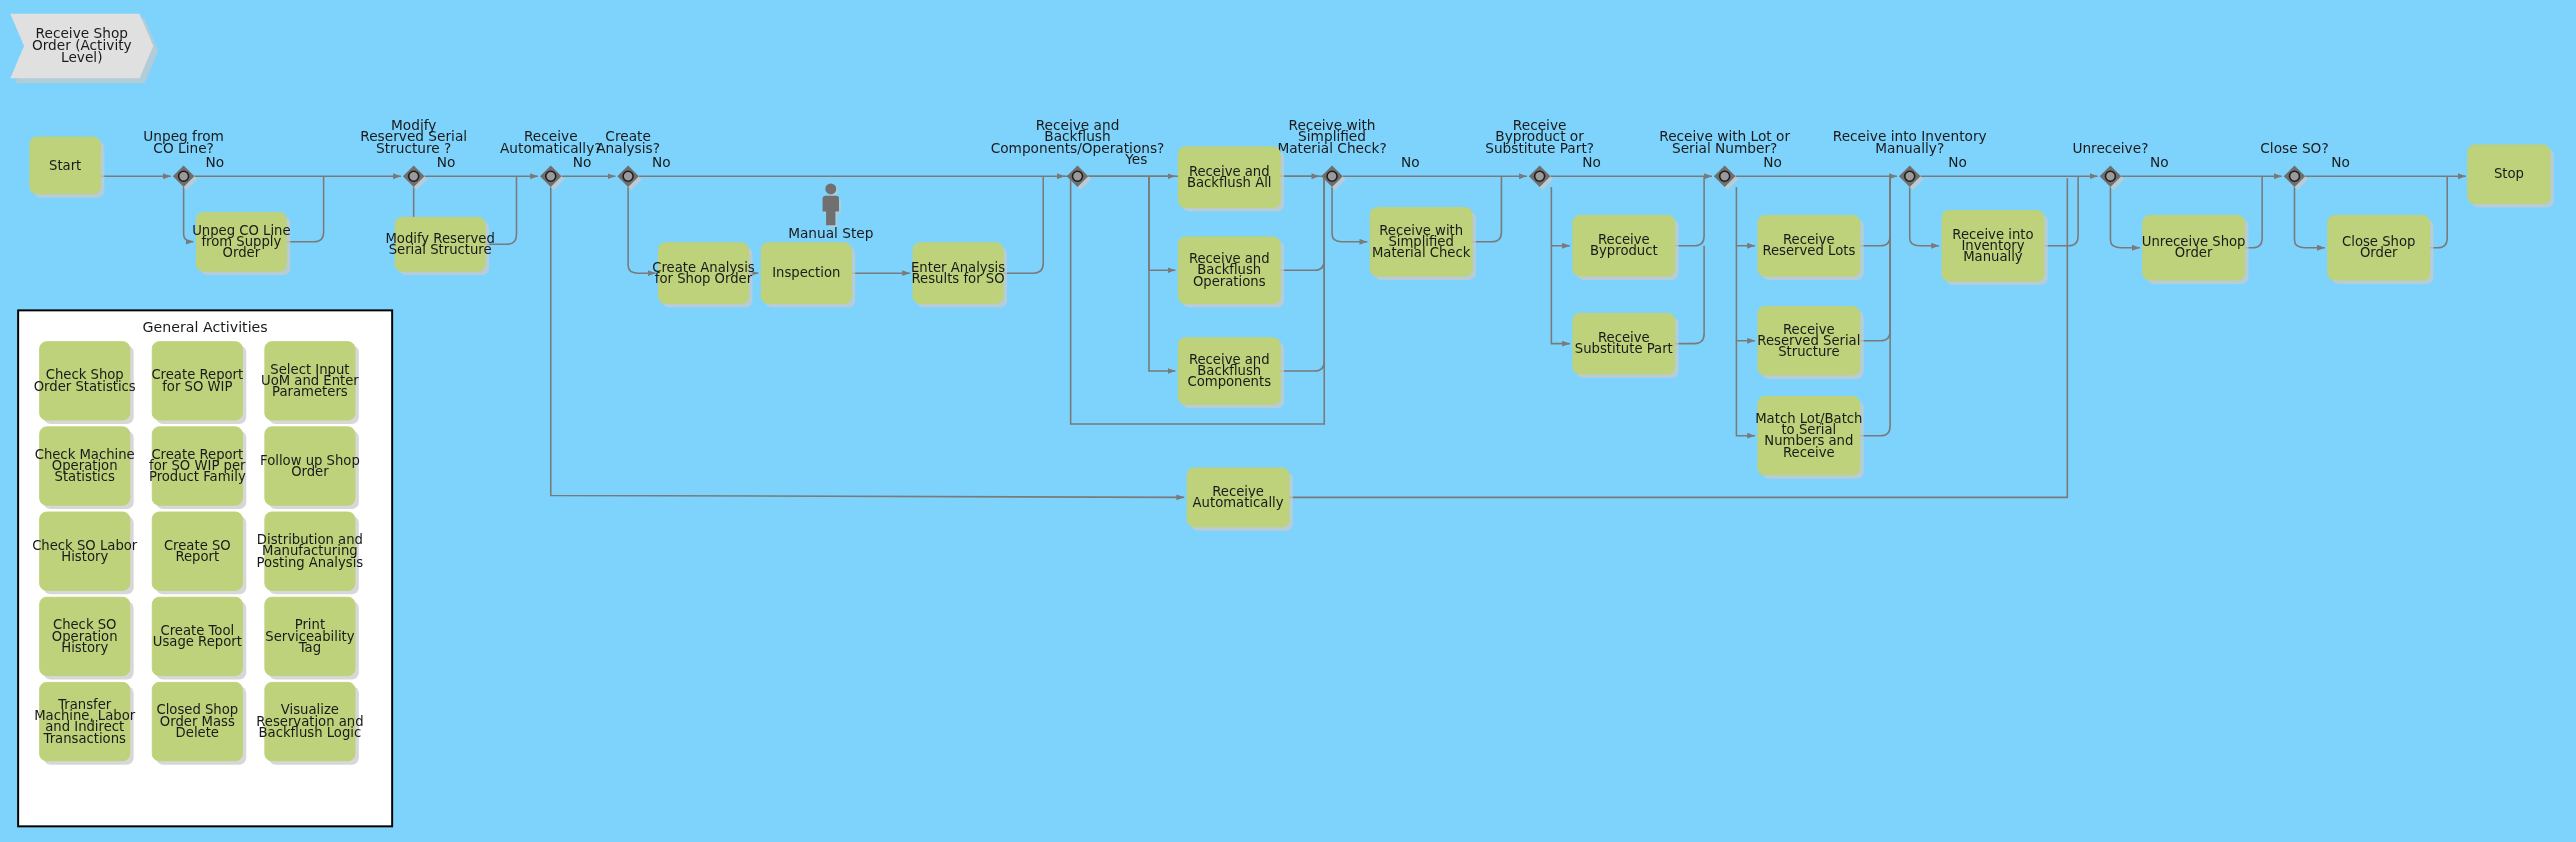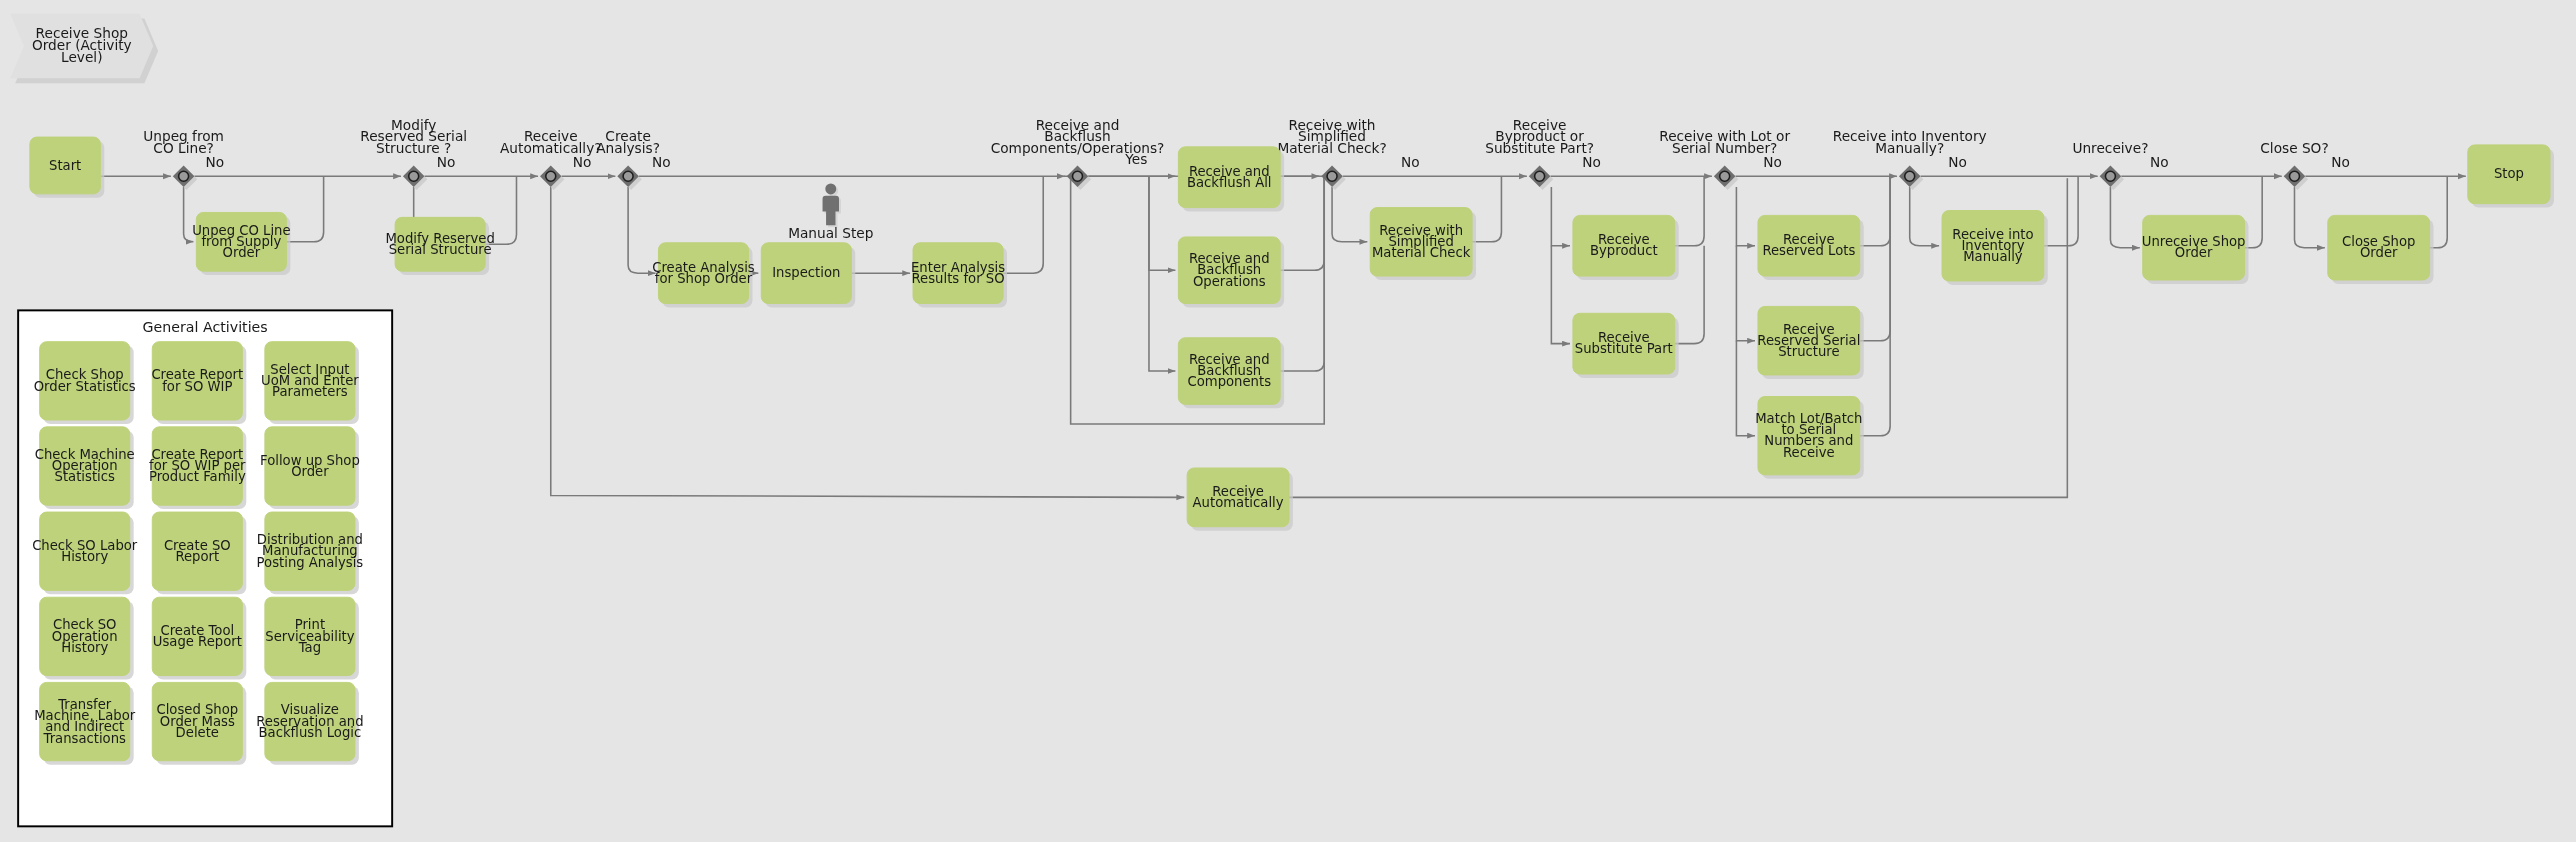--- a/index.html
+++ b/index.html
@@ -1,17 +1,17 @@
 <!DOCTYPE html>
 <html><head>
 <meta charset="utf-8">
 <style>
   html,body{margin:0;padding:0;background:#ffffff;}
   body{font-family:"DejaVu Sans", sans-serif;}
-  #stage{position:relative;width:2576px;height:842px;background:#e5e5e5;overflow:hidden;}
+  #stage{position:relative;width:2576px;height:842px;background:#7dd3fc;overflow:hidden;}
   svg.layer{position:absolute;left:0;top:0;width:2576px;height:842px;}
   .node-text{font-family:"DejaVu Sans", sans-serif;font-size:13.5px;fill:#1a1a1a;}
   .label-text{font-family:"DejaVu Sans", sans-serif;font-size:14px;fill:#1a1a1a;}
   .edge-text{font-family:"DejaVu Sans", sans-serif;font-size:14px;fill:#1a1a1a;}
   .banner-text{font-family:"DejaVu Sans", sans-serif;font-size:14px;fill:#1a1a1a;}
   .panel-title{font-family:"DejaVu Sans", sans-serif;font-size:14.5px;fill:#1a1a1a;}
   .conn{fill:none;stroke:#7a7a7a;stroke-width:1.6;}
 </style>
 </head>
 <body>

